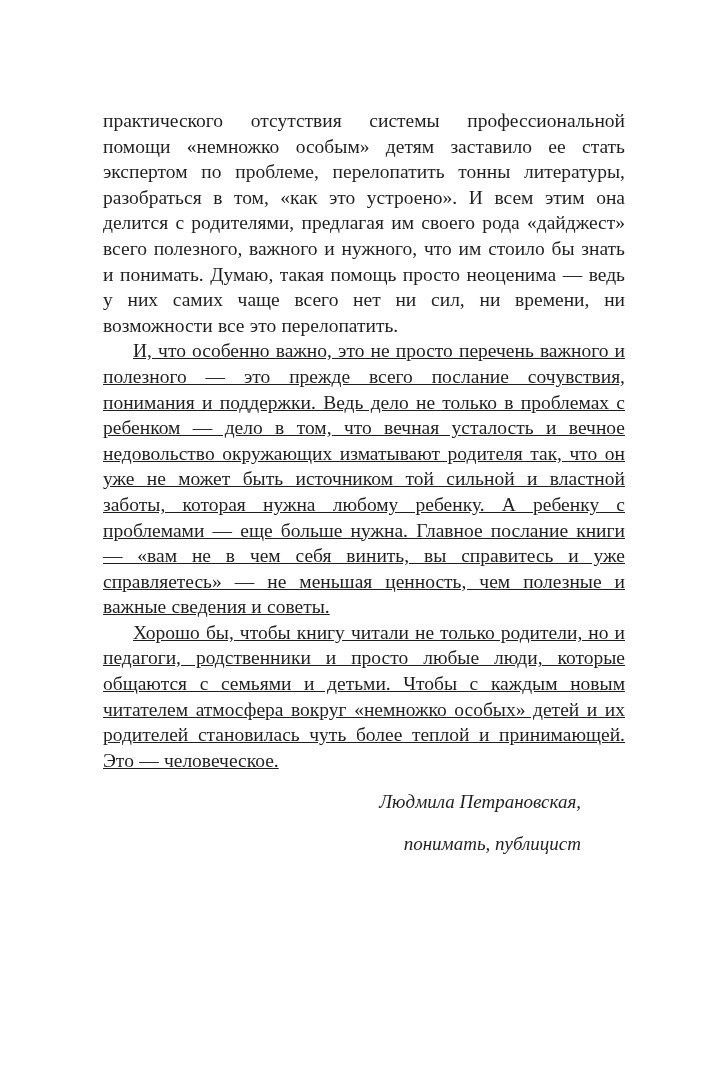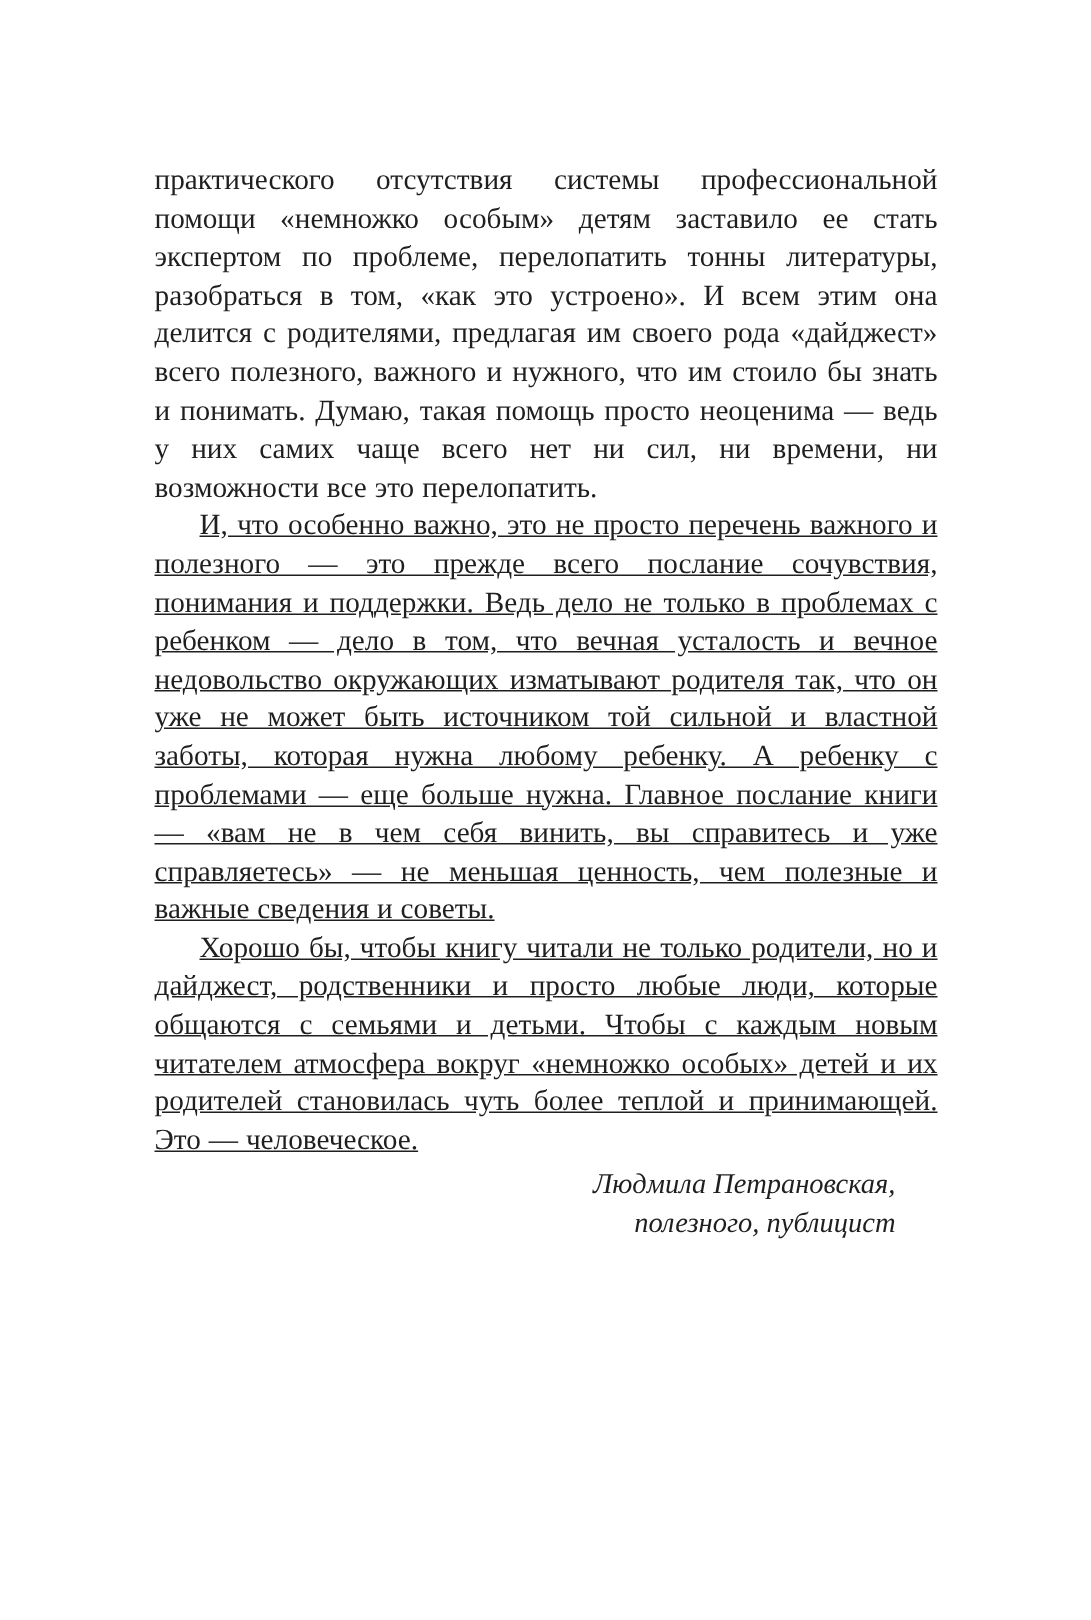--- a/index.html
+++ b/index.html
@@ -38,29 +38,29 @@
       width: 522px;
       margin-top: 4px;
       padding-right: 28px;
       text-align: right;
       font-style: italic;
       font-size: 19px;
       line-height: 26px;
       color: #1f1f1f;
     }
     .signature div {
-      margin: 0;
+      margin: 16px;
     }
   </style>
 </head>
 <body>
 
 <div class="book-page">
   <div class="text-block">
     <p>практического отсутствия системы профессиональной помощи «немножко особым» детям заставило ее стать экспертом по проблеме, перелопатить тонны литературы, разобраться в том, «как это устроено». И всем этим она делится с родителями, предлагая им своего рода «дайджест» всего полезного, важного и нужного, что им стоило бы знать и понимать. Думаю, такая помощь просто неоценима — ведь у них самих чаще всего нет ни сил, ни времени, ни возможности все это перелопатить.</p>
     <p class="indent">И, что особенно важно, это не просто перечень важного и полезного — это прежде всего послание сочувствия, понимания и поддержки. Ведь дело не только в проблемах с ребенком — дело в том, что вечная усталость и вечное недовольство окружающих изматывают родителя так, что он уже не может быть источником той сильной и властной заботы, которая нужна любому ребенку. А ребенку с проблемами — еще больше нужна. Главное послание книги — «вам не в чем себя винить, вы справитесь и уже справляетесь» — не меньшая ценность, чем полезные и важные сведения и советы.</p>
-    <p class="indent">Хорошо бы, чтобы книгу читали не только родители, но и дайджест, родственники и просто любые люди, которые общаются с семьями и детьми. Чтобы с каждым новым читателем атмосфера вокруг «немножко особых» детей и их родителей становилась чуть более теплой и принимающей. Это — человеческое.</p>
+    <p class="indent">Хорошо бы, чтобы книгу читали не только родители, но и педагоги, родственники и просто любые люди, которые общаются с семьями и детьми. Чтобы с каждым новым читателем атмосфера вокруг «немножко особых» детей и их родителей становилась чуть более теплой и принимающей. Это — человеческое.</p>
   </div>
   <div class="signature">
     <div>Людмила Петрановская,</div>
-    <div>полезного, публицист</div>
+    <div>понимать, публицист</div>
   </div>
 </div>
 
 </body></html>

